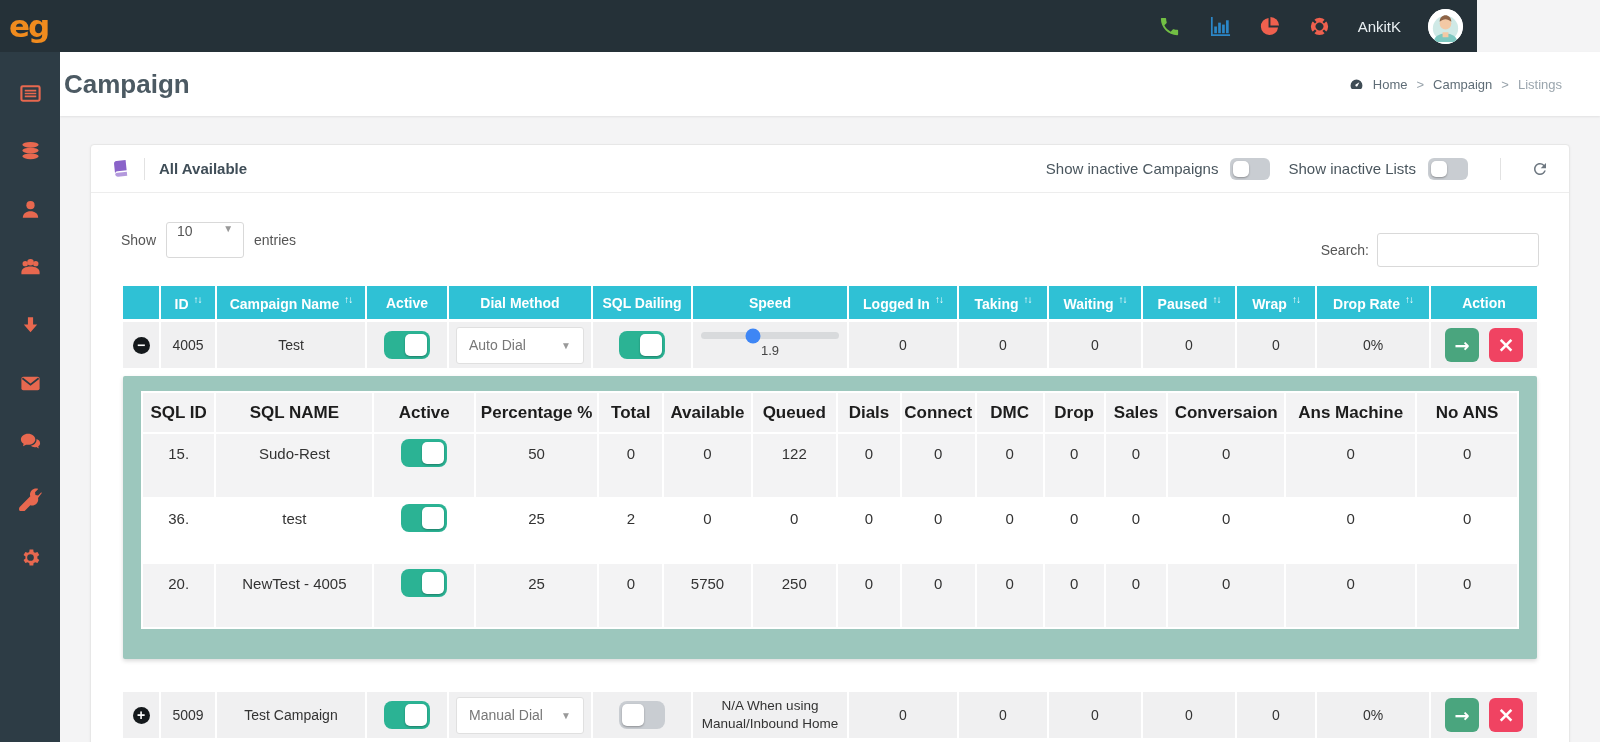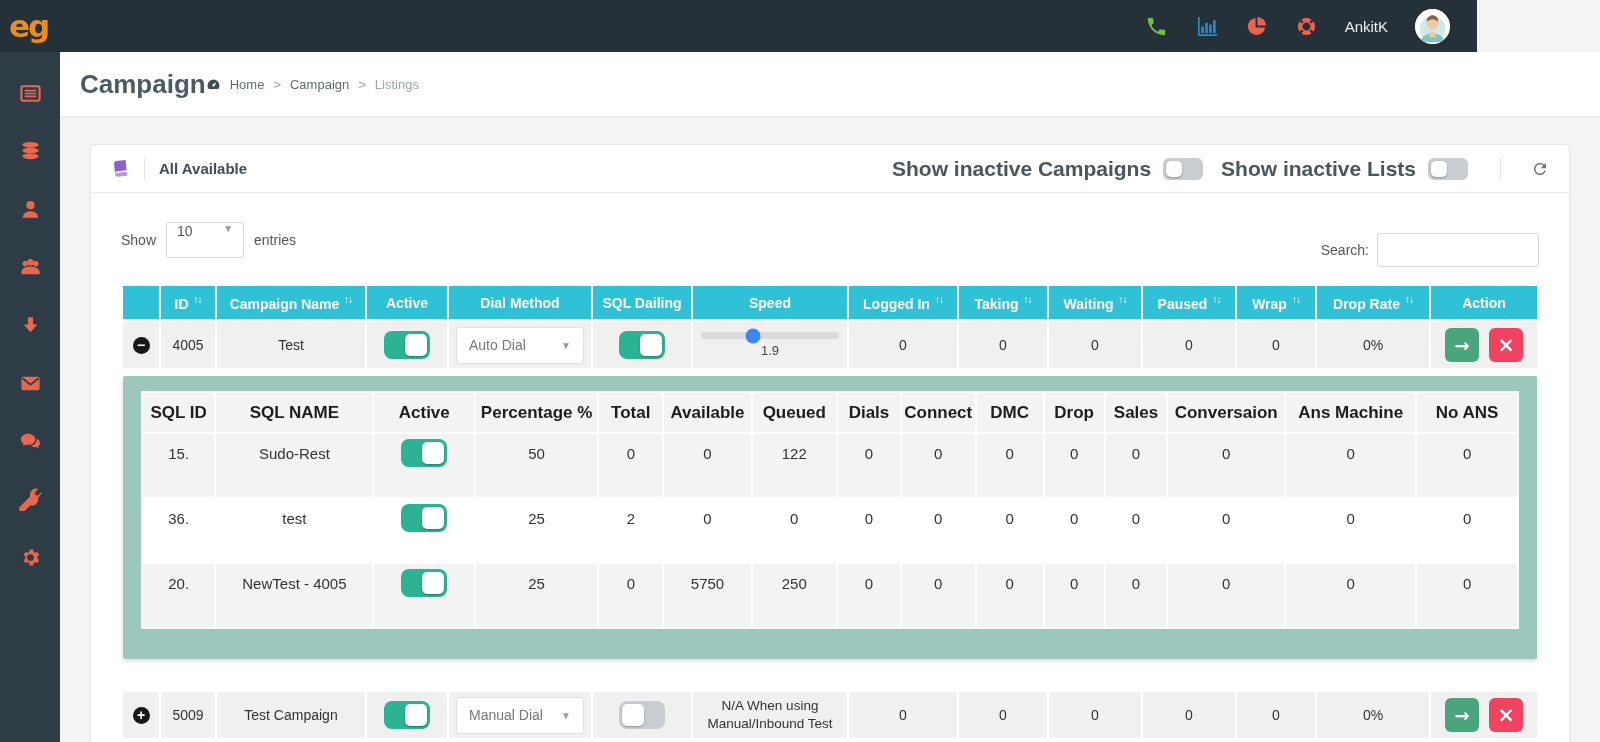--- a/index.html
+++ b/index.html
@@ -1,55 +1,55 @@
 <!DOCTYPE html>
 <html style="--accent-teal: #2fc1d5; --toggle-on: #2bb394; --subtable-bg: #9cc7bd; --action-green: #4aa57e; --action-red: #f04362; --pagination-blue: #4184f3; --sidebar-icon: #e8684f;"><head>
 <meta charset="utf-8">
 <style>
   * { margin:0; padding:0; box-sizing:border-box; }
   html,body { width:1600px; height:742px; overflow:hidden; font-family:"Liberation Sans",sans-serif; background:#f4f4f5; }
 
   
   .topbar { position:fixed; top:0; left:0; width:1477px; height:52px; background:#253138; display:flex; align-items:center; z-index:20; }
   .logo { width:62px; padding-left:9px; font-family:"DejaVu Sans",sans-serif; font-weight:800; font-size:31px; letter-spacing:-2px; color:#f08b1e; line-height:48px; cursor:pointer; }
-  .topbar-right { margin-left:auto; display:flex; align-items:center; gap:27px; padding-right:27px; }
+  .topbar-right { margin-left:auto; display:flex; align-items:center; gap:27px; padding-right:14px; }
   .tb-icon { display:inline-flex; width:23px; height:23px; cursor:pointer; }
   .tb-icon svg { width:100%; height:100%; }
   .tb-phone { color:#72bf44; }
   .tb-chart { color:#2b87c8; }
   .tb-pie, .tb-ring { color:#ef604e; }
   .user-name { color:#e9eff2; font-size:15px; cursor:pointer; }
   .avatar { width:35px; height:35px; border-radius:50%; background:#fff; overflow:hidden; display:inline-flex; cursor:pointer; }
   .avatar svg { width:100%; height:100%; }
 
   
   .sidebar { position:fixed; top:52px; left:0; bottom:0; width:60px; background:#2d3c45; padding-top:12px; display:flex; flex-direction:column; align-items:center; z-index:10; }
   .side-item { width:60px; height:58px; display:flex; align-items:center; justify-content:center; color:var(--sidebar-icon,#e8684f); cursor:pointer; }
   .side-item svg { width:23px; height:23px; }
 
   
   .main { margin-left:60px; padding-top:52px; }
-  .page-head { background:#fff; height:64px; display:flex; align-items:center; padding:0 38px 0 20px; box-shadow:0 1px 2px rgba(0,0,0,.08); }
+  .page-head { background:#fff; height:64px; display:flex; align-items:center; justify-content:space-between; padding:0 38px 0 4px; box-shadow:0 1px 2px rgba(0,0,0,.08); }
   .page-title { font-size:26px; color:#4c5a63; }
   .breadcrumb { display:flex; align-items:center; gap:9px; font-size:13px; color:#5f6d77; }
   .breadcrumb .bc-icon { width:15px; height:15px; display:inline-flex; color:#3f4c55; }
   .breadcrumb .bc-icon svg { width:100%; height:100%; }
   .breadcrumb a { color:#5f6d77; text-decoration:none; cursor:pointer; }
   .breadcrumb .sep { color:#98a3ab; }
   .breadcrumb .current { color:#9aa5ad; }
 
   .content { padding:28px 30px 0; }
   .card { background:#fff; border:1px solid #e7e7e7; border-radius:4px; box-shadow:0 1px 3px rgba(0,0,0,.05); }
   .card-head { height:48px; display:flex; align-items:center; padding:0 20px; border-bottom:1px solid #ededed; }
   .book-icon { width:19px; height:19px; color:#8a63c9; display:inline-flex; transform:rotate(-6deg); }
   .book-icon svg { width:100%; height:100%; }
   .vdiv { width:1px; height:22px; background:#e2e2e2; margin:0 14px; }
   .card-title { font-weight:bold; font-size:15px; color:#3f4d57; }
   .head-right { margin-left:auto; display:flex; align-items:center; }
-  .head-right .tg-label { font-weight:bold; font-size:21px; color:#4a565e; margin-right:12px; }
+  .head-right .tg-label { font-weight:normal; font-size:15px; color:#4a565e; margin-right:12px; }
   .refresh-btn { width:18px; height:18px; color:#6d7press780; color:#6d7780; margin-left:16px; cursor:pointer; display:inline-flex; }
   .refresh-btn svg { width:100%; height:100%; }
 
   
   .toggle { display:inline-block; width:46px; height:28px; border-radius:8px; position:relative; cursor:pointer; vertical-align:middle; }
   .toggle.on { background:var(--toggle-on,#2bb394); }
   .toggle.off { background:#c9cdd2; }
   .toggle .knob { position:absolute; top:3px; width:22px; height:22px; border-radius:5px; background:#fff; box-shadow:0 1px 2px rgba(0,0,0,.3); }
   .toggle.on .knob { right:3px; }
   .toggle.off .knob { left:3px; }
@@ -431,21 +431,21 @@
               <td>Test Campaign</td>
               <td><span class="toggle on"><span class="knob"></span></span></td>
               <td>
                 <div class="select-box">
                   <span>Manual Dial</span>
                   <span class="caret">▼</span>
                 </div>
               </td>
               <td><span class="toggle off"><span class="knob"></span></span></td>
               <td>
-                  <div class="speed-note">N/A When using Manual/Inbound Test</div>
+                  <div class="speed-note">N/A When using Manual/Inbound Home</div>
                 </td>
               <td>0</td>
               <td>0</td>
               <td>0</td>
               <td>0</td>
               <td>0</td>
               <td>0%</td>
               <td>
                 <button class="action-btn go">
                     <span>→</span>

